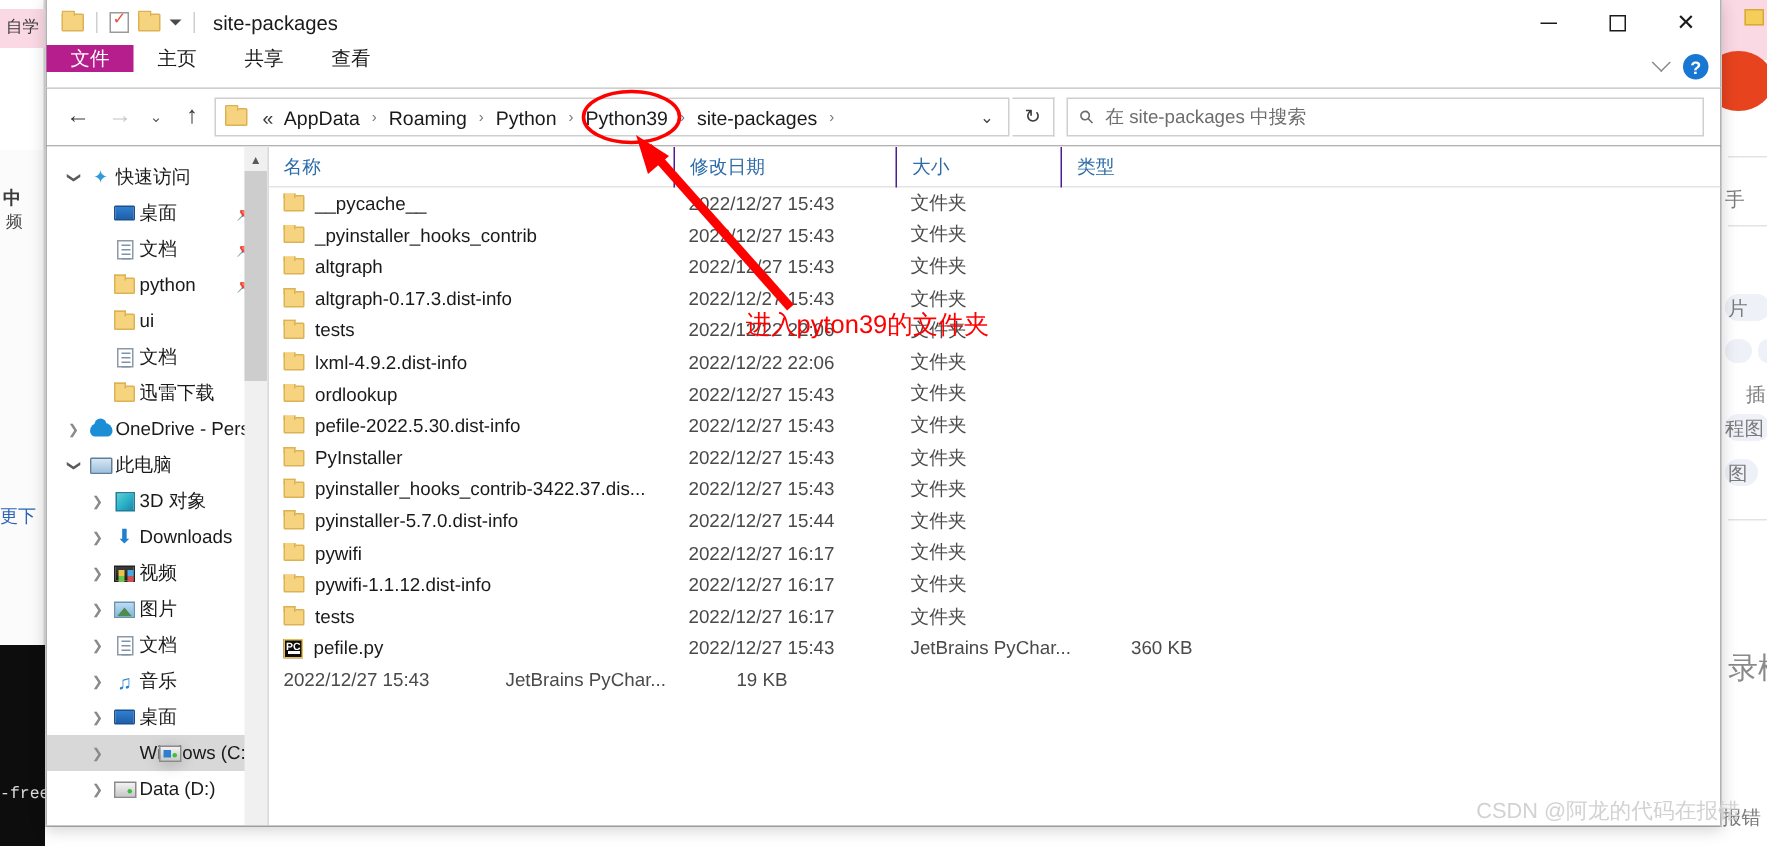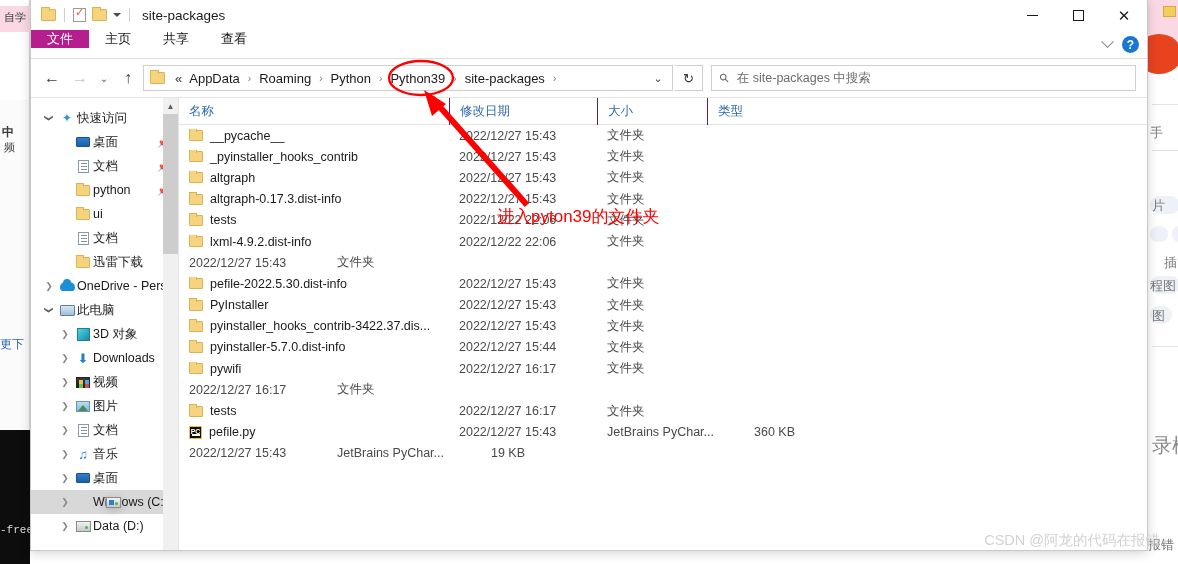--- a/index.html
+++ b/index.html
@@ -635,20 +635,24 @@
             <div class="row">
               <div class="cell name">
                 <span class="i-folder"></span>
                 <span>lxml-4.9.2.dist-info</span>
               </div>
               <div class="cell date">2022/12/22 22:06</div>
               <div class="cell type">文件夹</div>
               <div class="cell size"></div>
             </div>
             <div class="row">
+              <div class="cell name">
+                <span class="i-folder"></span>
+                <span>ordlookup</span>
+              </div>
               <div class="cell date">2022/12/27 15:43</div>
               <div class="cell type">文件夹</div>
               <div class="cell size"></div>
             </div>
             <div class="row">
               <div class="cell name">
                 <span class="i-folder"></span>
                 <span>pefile-2022.5.30.dist-info</span>
               </div>
               <div class="cell date">2022/12/27 15:43</div>
@@ -685,20 +689,24 @@
             <div class="row">
               <div class="cell name">
                 <span class="i-folder"></span>
                 <span>pywifi</span>
               </div>
               <div class="cell date">2022/12/27 16:17</div>
               <div class="cell type">文件夹</div>
               <div class="cell size"></div>
             </div>
             <div class="row">
+              <div class="cell name">
+                <span class="i-folder"></span>
+                <span>pywifi-1.1.12.dist-info</span>
+              </div>
               <div class="cell date">2022/12/27 16:17</div>
               <div class="cell type">文件夹</div>
               <div class="cell size"></div>
             </div>
             <div class="row">
               <div class="cell name">
                 <span class="i-folder"></span>
                 <span>tests</span>
               </div>
               <div class="cell date">2022/12/27 16:17</div>

